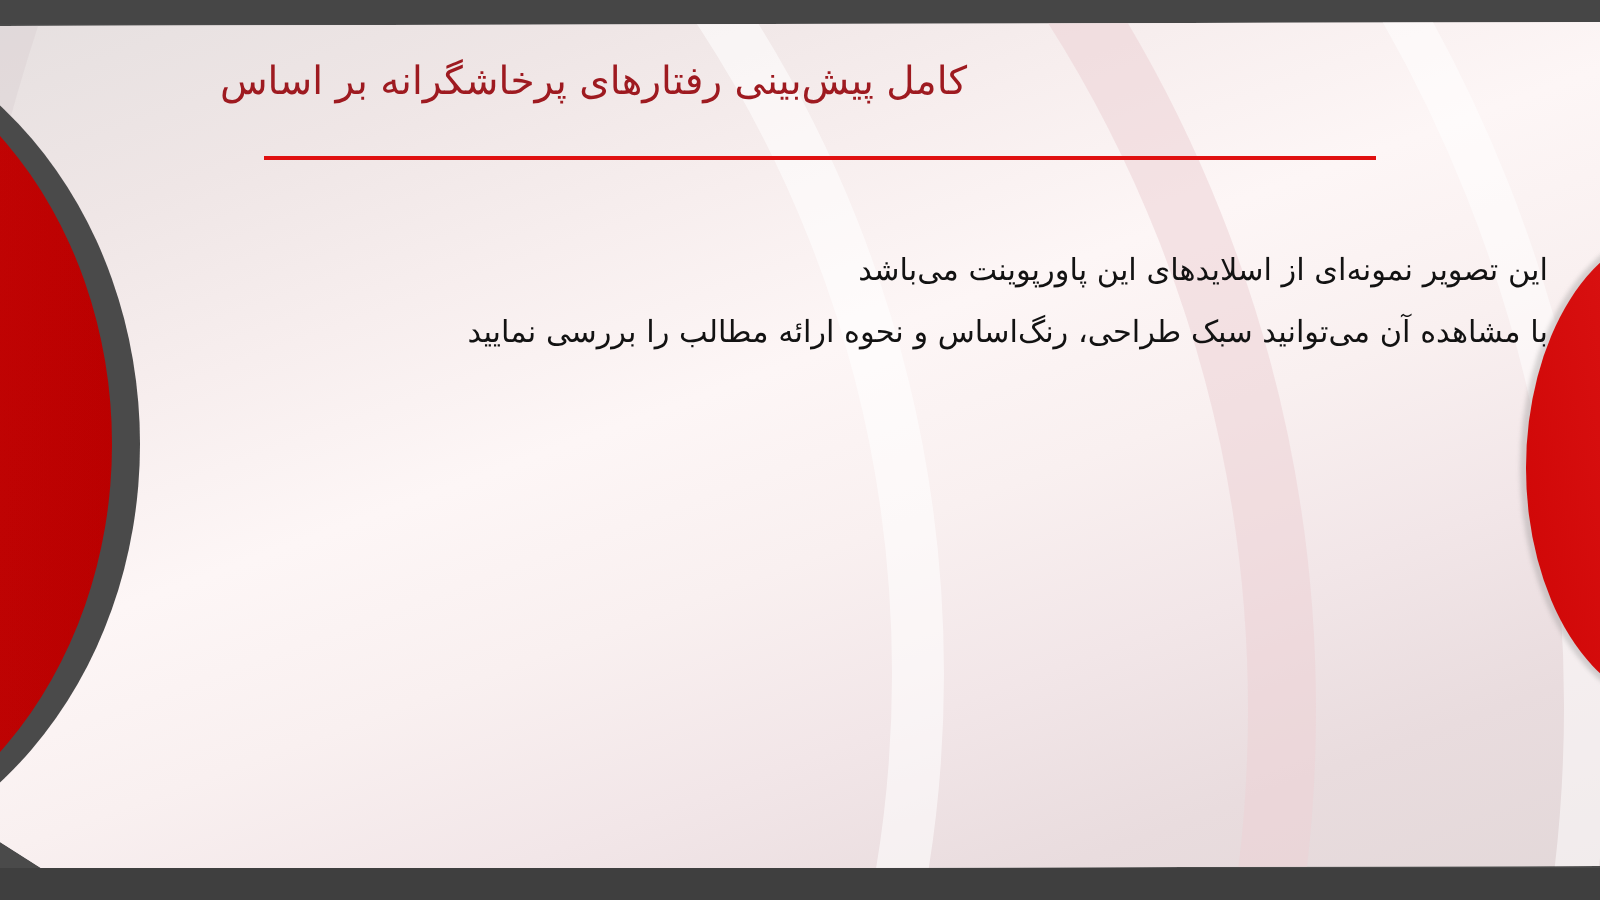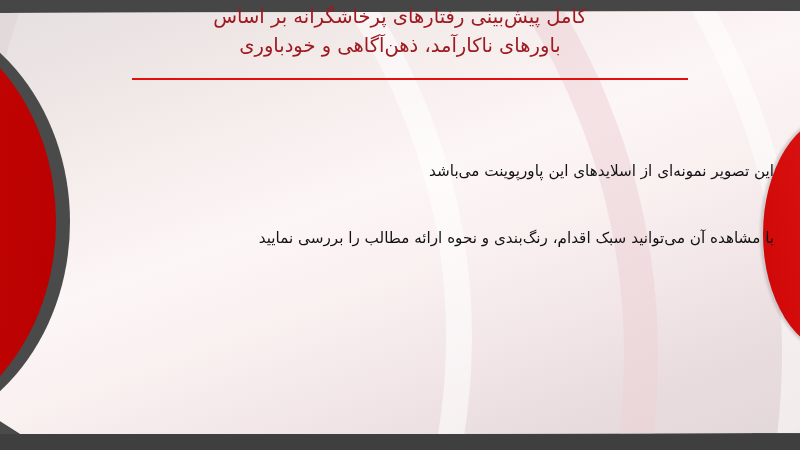--- a/index.html
+++ b/index.html
@@ -115,23 +115,23 @@
     height: 242px;
     border-radius: 50%;
     background: rgba(120,120,120,0.28);
     filter: blur(1px);
   }
 
   
   .title-block {
     position: absolute;
     right: 110px;
-    top: 2px;
+    top: 26px;
     width: 580px;
-    text-align: center;
+    text-align: left;
     direction: rtl;
   }
   .title-line {
     color: #9e1a20;
     font-size: 19.5px;
     line-height: 29px;
     font-weight: 400;
     white-space: nowrap;
   }
   .title-rule {
@@ -150,21 +150,20 @@
     width: 738px;
     text-align: right;
     direction: rtl;
   }
   .body-line {
     color: #121212;
     font-size: 15.2px;
     line-height: 31px;
     font-weight: 400;
     white-space: nowrap;
-    margin-top: 36px;
   }
 </style>
 </head>
 <body>
 
 <div id="slide">
 
   <div class="frame-band frame-top"></div>
 
   <div class="panel">
@@ -185,23 +184,22 @@
     <div class="right-blob-shadow"></div>
     <div class="right-blob"></div>
   </div>
 
   <div class="left-blob-outline"></div>
   <div class="left-blob"></div>
   <div class="left-blob-hl"></div>
 
   <div class="title-block">
     <div class="title-line">کامل پیش‌بینی رفتارهای پرخاشگرانه بر اساس</div>
-    <div class="title-line">باورهای ناکارآمد، ذهن‌آگاهی و خودباوری</div>
   </div>
   <div class="title-rule"></div>
 
   <div class="body-block">
     <div class="body-line">این تصویر نمونه‌ای از اسلایدهای این پاورپوینت می‌باشد</div>
-    <div class="body-line">با مشاهده آن می‌توانید سبک اقدام، رنگ‌بندی و نحوه ارائه مطالب را بررسی نمایید</div>
+    <div class="body-line">با مشاهده آن می‌توانید سبک طراحی، رنگ‌اساس و نحوه ارائه مطالب را بررسی نمایید</div>
   </div>
 
   <div class="frame-band frame-bottom"></div>
 </div>
 
 </body></html>

